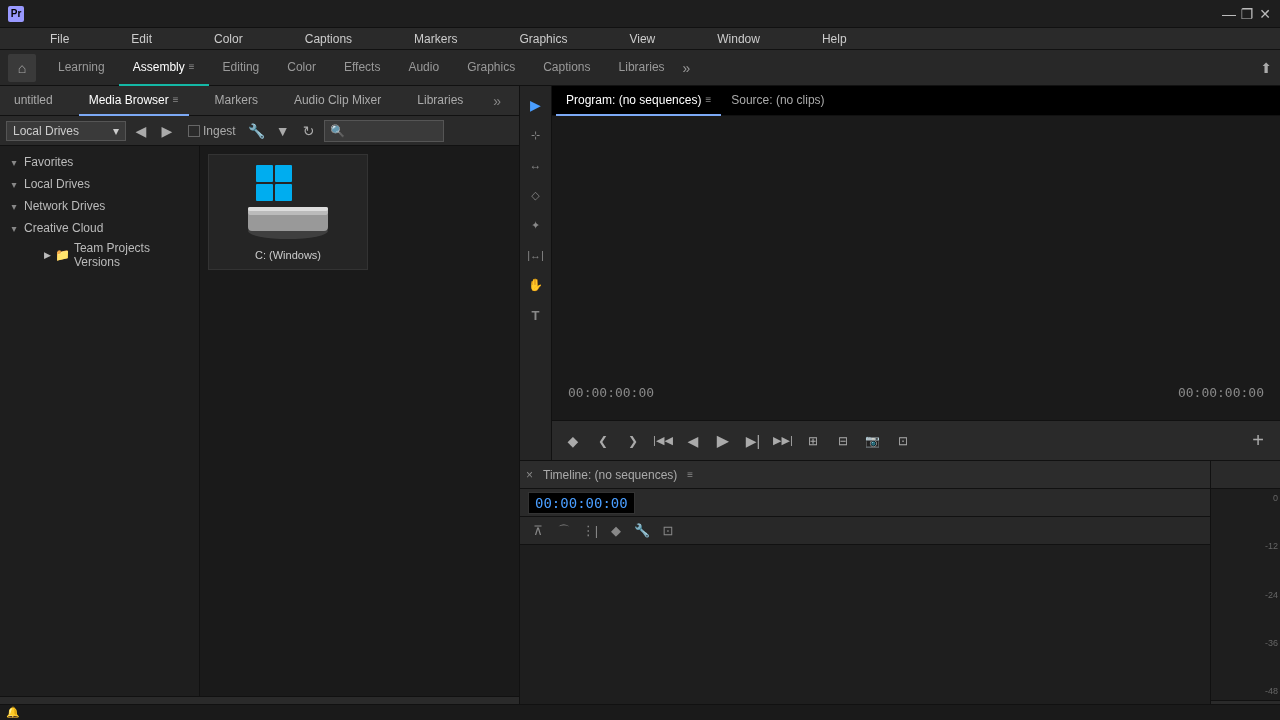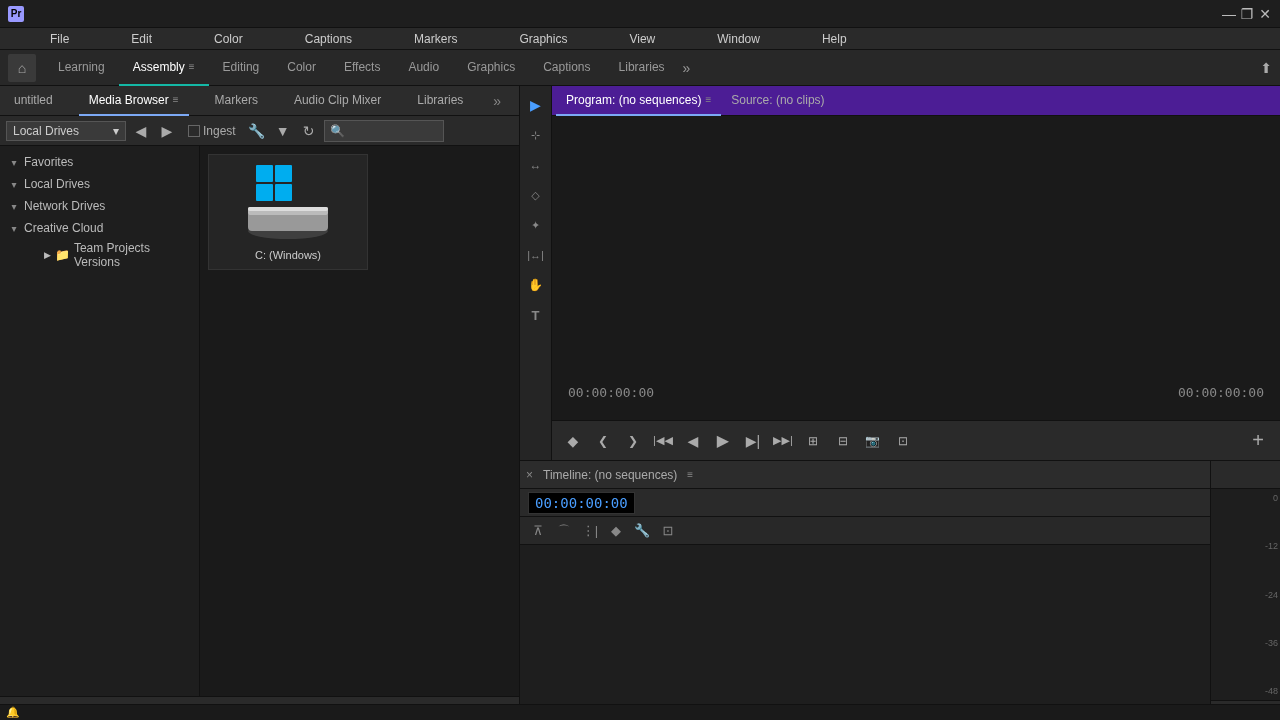--- a/index.html
+++ b/index.html
@@ -312,21 +312,21 @@
     
     #right-panel {
       flex: 1;
       display: flex;
       flex-direction: column;
       background: #222;
     }
 
     
     #right-tabs {
-      background: #4c1d95;
+      background: #000000;
       height: 30px;
       display: flex;
       align-items: center;
       padding: 0 4px;
       border-bottom: 1px solid #111;
       gap: 0;
     }
 
     
     #program-monitor {

